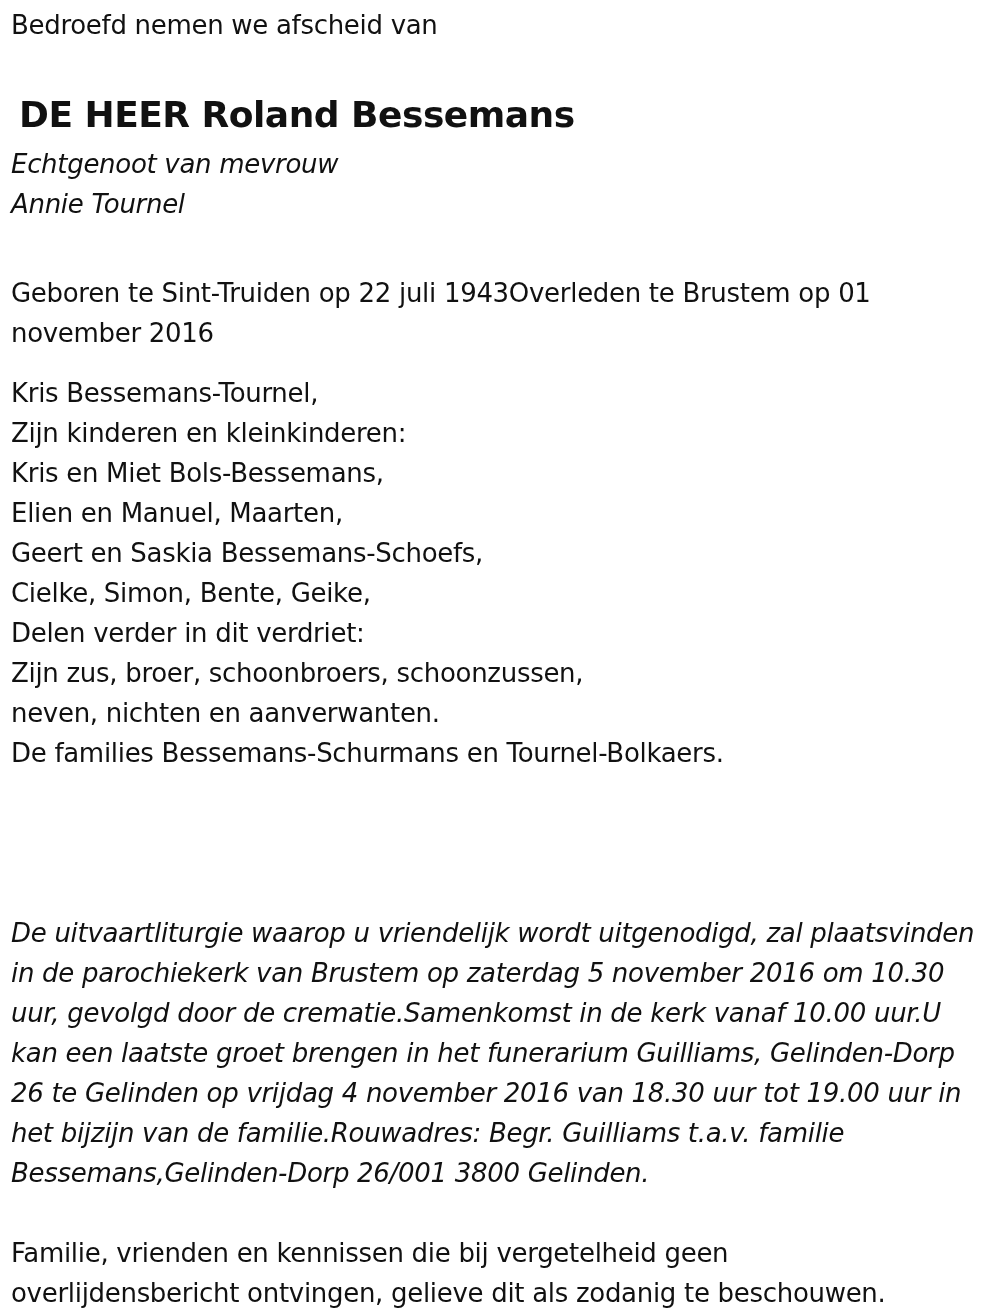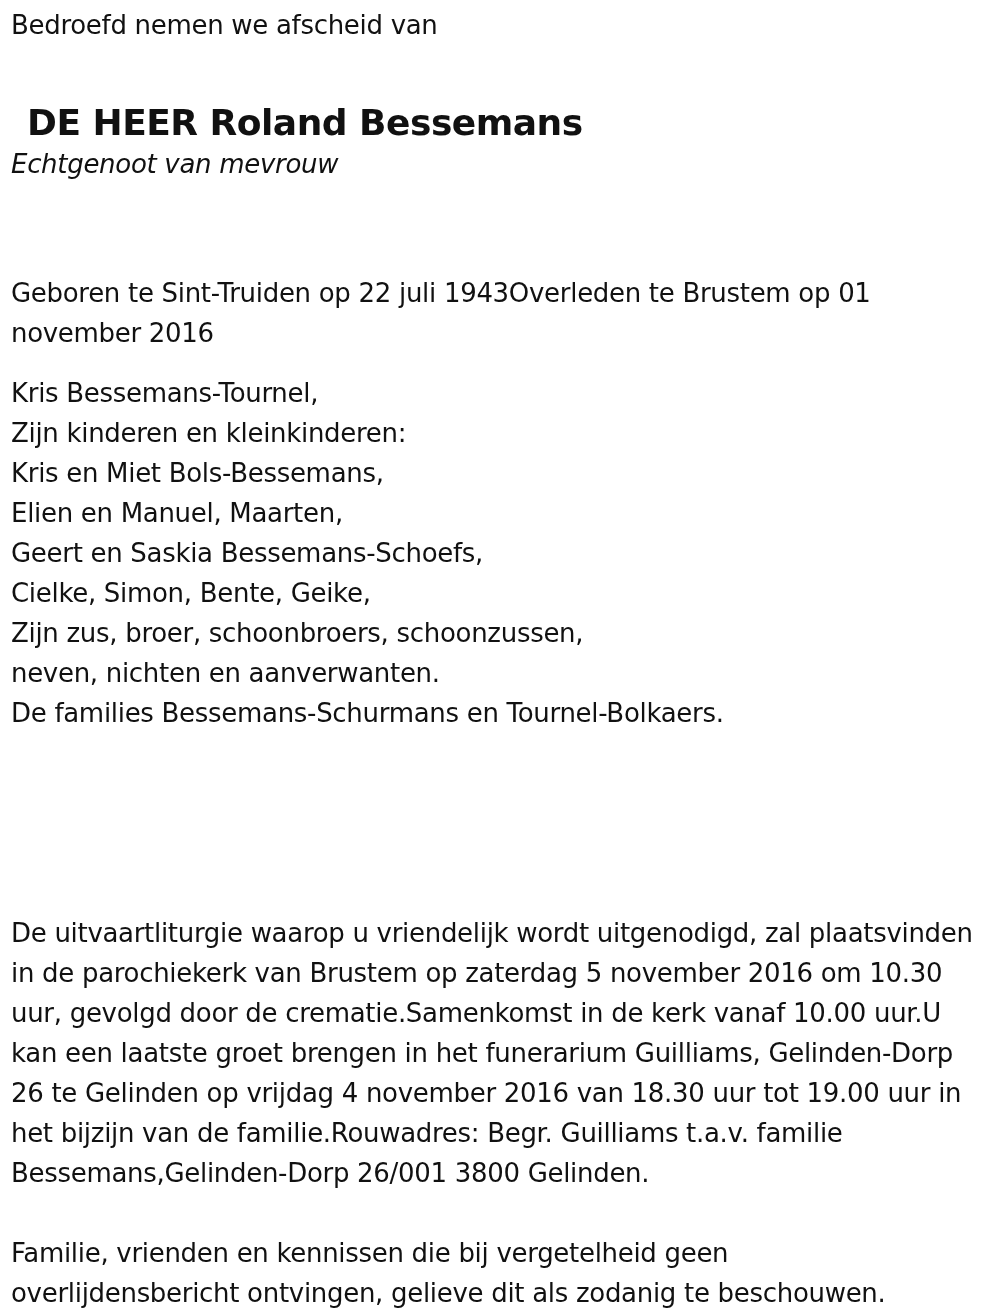--- a/index.html
+++ b/index.html
@@ -25,21 +25,21 @@
       position: absolute;
       left: 11px;
       top: 5px;
       margin: 0;
       text-align: right;
     }
     .heading {
       position: absolute;
       left: 11px;
       top: 84px;
-      margin: 16px;
+      margin: 8px;
       font-size: 36px;
       line-height: 46px;
       font-weight: bold;
       letter-spacing: -0.5px;
     }
     .block {
       position: absolute;
       left: 11px;
       right: 16px;
       margin: 0;
@@ -57,38 +57,40 @@
 </head>
 <body>
 
 <div class="page">
   <p class="intro">Bedroefd nemen we afscheid van</p>
 
   <h1 class="heading">DE HEER Roland Bessemans</h1>
 
   <div class="block" style="top:144px;font-style:italic;">
     <span class="line">Echtgenoot van mevrouw</span>
+    <span class="line">Annie Tournel</span>
   </div>
 
   <div class="block" style="top:253px; right:80px;">
     <span class="para">Geboren te Sint-Truiden op 22 juli 1943Overleden te Brustem op 01 november 2016</span>
   </div>
 
   <div class="block" style="top:373px;">
     <span class="line">Kris Bessemans-Tournel,</span>
     <span class="line">Zijn kinderen en kleinkinderen:</span>
     <span class="line">Kris en Miet Bols-Bessemans,</span>
     <span class="line">Elien en Manuel, Maarten,</span>
     <span class="line">Geert en Saskia Bessemans-Schoefs,</span>
     <span class="line">Cielke, Simon, Bente, Geike,</span>
+    <span class="line">Delen verder in dit verdriet:</span>
     <span class="line">Zijn zus, broer, schoonbroers, schoonzussen,</span>
     <span class="line">neven, nichten en aanverwanten.</span>
     <span class="line">De families Bessemans-Schurmans en Tournel-Bolkaers.</span>
   </div>
 
-  <div class="block" style="top:893px;">
+  <div class="block" style="top:893px;font-style:italic;">
     <span class="para">De uitvaartliturgie waarop u vriendelijk wordt uitgenodigd, zal plaatsvinden in de parochiekerk van Brustem op zaterdag 5 november 2016 om 10.30 uur, gevolgd door de crematie.Samenkomst in de kerk vanaf 10.00 uur.U kan een laatste groet brengen in het funerarium Guilliams, Gelinden-Dorp 26 te Gelinden op vrijdag 4 november 2016 van 18.30 uur tot 19.00 uur in het bijzijn van de familie.Rouwadres: Begr. Guilliams t.a.v. familie Bessemans,Gelinden-Dorp 26/001 3800 Gelinden.</span>
   </div>
 
   <div class="block" style="top:1213px; right:60px;">
     <span class="para">Familie, vrienden en kennissen die bij vergetelheid geen overlijdensbericht ontvingen, gelieve dit als zodanig te beschouwen.</span>
   </div>
 </div>
 
 </body></html>

